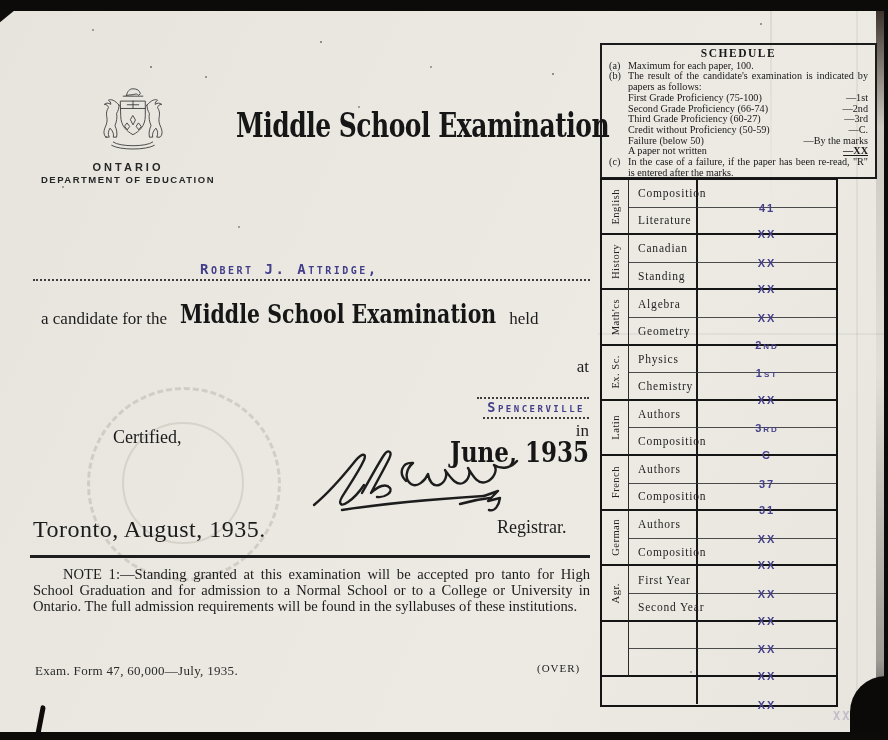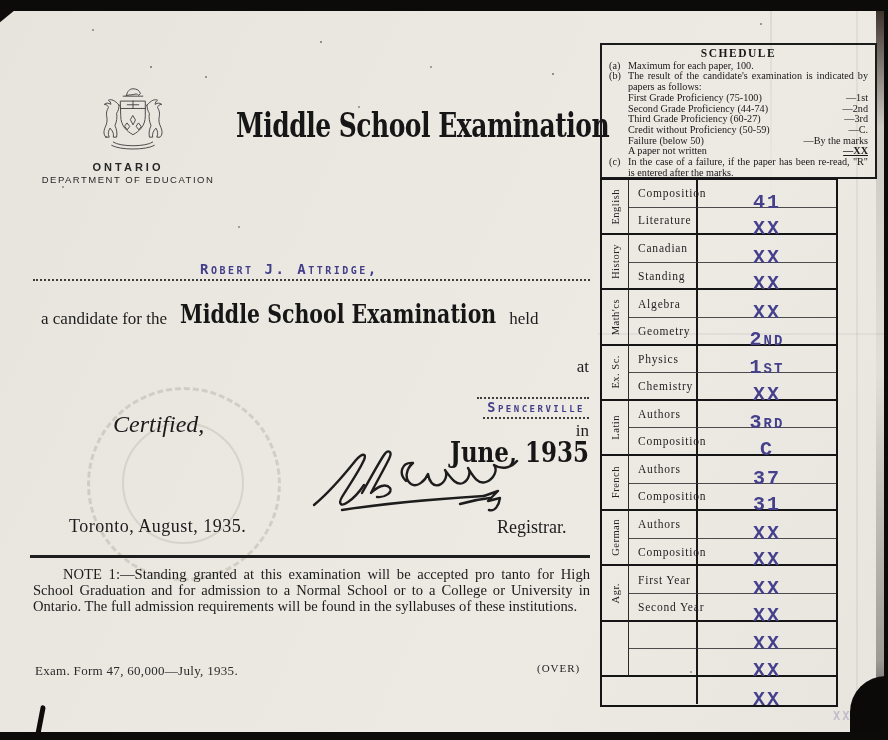--- a/index.html
+++ b/index.html
@@ -26,21 +26,21 @@
     370px 55px rgba(55,50,44,.45),280px 0 rgba(55,50,44,.4),-45px 70px rgba(55,50,44,.45),
     -88px 120px rgba(55,50,44,.4),88px 160px rgba(55,50,44,.4),402px 7px rgba(55,50,44,.5),
     610px -43px rgba(55,50,44,.45),-58px -37px rgba(55,50,44,.4),540px 605px rgba(55,50,44,.35);}
   .bleed-xx{position:absolute;left:833px;top:698px;font-family:"DejaVu Sans Mono",monospace;
     font-weight:bold;font-size:12px;letter-spacing:2px;color:rgba(80,75,140,.26);}
   
   .crest{position:absolute;left:92px;top:72px;width:82px;height:78px;}
   .org-label{position:absolute;left:58px;top:150px;width:140px;text-align:center;
     font-family:"Liberation Sans",sans-serif;font-size:11px;font-weight:bold;letter-spacing:3px;color:#262626;}
   .dept-label{position:absolute;left:28px;top:163px;width:200px;text-align:center;
-    font-family:"Liberation Sans",sans-serif;font-size:9.5px;font-weight:normal;letter-spacing:1.5px;color:#262626;}
+    font-family:"Liberation Sans",sans-serif;font-size:9.5px;font-weight:bold;letter-spacing:1.5px;color:#262626;}
   
   .bl{font-family:"DejaVu Serif",serif;font-weight:bold;color:#161616;}
   .main-title{position:absolute;left:236px;top:96px;font-size:25px;letter-spacing:-.5px;
     transform:scaleY(1.32);transform-origin:left top;white-space:nowrap;}
   
   .name-line{position:absolute;left:33px;top:245px;width:557px;height:23px;
     border-bottom:2px dotted #3d3d3d;}
   .typed{font-family:"DejaVu Sans Mono",monospace;font-weight:bold;color:#433e8a;
     font-variant:small-caps;letter-spacing:2.5px;}
   .typed-name{position:absolute;left:200px;top:250px;font-size:14px;}
@@ -51,27 +51,27 @@
   .at-line{position:absolute;left:33px;top:346px;width:556px;display:flex;align-items:flex-end;
     font-size:17px;flex-direction:column;}
   .dots{border-bottom:2px dotted #3d3d3d;height:20px;}
   .dots-a{width:112px;}
   .dots-b{flex:1;}
   .typed-place{font-size:13.5px;padding:0 4px 2px 4px;border-bottom:2px dotted #3d3d3d;}
   .at-date{font-size:23px;margin-left:10px;transform:scaleY(1.18);transform-origin:center bottom;
     white-space:nowrap;}
   .entitled{position:absolute;left:33px;top:381px;width:557px;font-size:17.5px;line-height:19.5px;color:#1b1b1b;}
   .jline{text-align:justify;text-align-last:justify;}
-  .certified{position:absolute;left:113px;top:400px;font-size:24px;color:#1b1b1b;font-style:italic;}
+  .certified{position:absolute;left:113px;top:416px;font-size:18px;color:#1b1b1b;}
   .seal{position:absolute;left:87px;top:376px;width:188px;height:188px;border-radius:50%;
     border:3px dashed rgba(110,104,88,.20);}
   .seal-inner{position:absolute;left:32px;top:32px;width:118px;height:118px;border-radius:50%;
     border:2px solid rgba(110,104,88,.16);}
   .signature{position:absolute;left:312px;top:432px;width:225px;height:88px;}
-  .toronto{position:absolute;left:33px;top:505px;font-size:18px;letter-spacing:.5px;margin-left:36px;}
+  .toronto{position:absolute;left:33px;top:505px;font-size:24px;letter-spacing:.5px;}
   .registrar{position:absolute;left:497px;top:506px;font-size:18px;}
   .rule{position:absolute;left:30px;top:544px;width:560px;height:2.5px;background:#1e1e1e;}
   .note{position:absolute;left:33px;width:557px;font-size:14.6px;line-height:15.9px;
     text-align:justify;text-indent:30px;color:#1c1c1c;}
   .note1{top:556px;}
   .note2{top:620px;}
   .form-info{position:absolute;left:35px;top:652px;font-size:13px;letter-spacing:.3px;color:#2a2a2a;}
   .over{position:absolute;left:537px;top:651px;font-size:11px;letter-spacing:1px;color:#222;}
   
   .sched-box{position:absolute;left:600px;top:32px;width:277px;height:136px;box-sizing:border-box;
@@ -86,22 +86,22 @@
   .marks-table{position:absolute;left:600px;top:167px;width:238px;height:529px;box-sizing:border-box;
     border:2px solid #141414;display:grid;grid-template-columns:27px 67px 1fr;
     grid-auto-rows:27.6px;background:transparent;}
   .glabel{grid-column:1;border-right:1.5px solid #2c2c2c;display:flex;align-items:center;justify-content:center;}
   .glabel span{writing-mode:vertical-rl;transform:rotate(180deg);font-size:10.5px;letter-spacing:.5px;color:#222;}
   .glabel.nbr{border-right:none;}
   .subj{grid-column:2;display:flex;align-items:center;padding-left:9px;font-size:11.5px;
     letter-spacing:.8px;color:#1f1f1f;white-space:nowrap;overflow:visible;z-index:1;}
   .mark-cell{grid-column:3;border-left:2px solid #181818;display:flex;align-items:flex-end;
     justify-content:center;overflow:visible;}
-  .mark-cell .typed-mark{font-family:Liberation Mono, monospace;font-weight:bold;color:#45408c;
-    font-variant:small-caps;font-size:20px;letter-spacing:2px;margin-bottom:-7px;z-index:2;}
+  .mark-cell .typed-mark{font-family:Liberation Sans, sans-serif;font-weight:bold;color:#45408c;
+    font-variant:small-caps;font-size:11px;letter-spacing:2px;margin-bottom:-7px;z-index:2;}
   .t-thin{border-bottom:1px solid #4b4b4b;}
   .t-thick{border-bottom:2px solid #151515;}
   svg .ink{stroke:#1d1d1d;fill:none;stroke-linecap:round;stroke-linejoin:round;}
   svg .engr{stroke:#3c3c3c;fill:none;stroke-width:1.1;stroke-linecap:round;stroke-linejoin:round;}
 </style>
 </head>
 <body>
 
 <div class="stage">
   <div class="paper">
@@ -189,21 +189,21 @@
       </div>
       <div class="sch-item">
         <span class="marker">(b)</span>
         <span>The result of the candidate's examination is indicated by papers as follows:</span>
       </div>
       <div class="grade">
         <span>First Grade Proficiency (75-100)</span>
         <span class="gr">—1st</span>
       </div>
       <div class="grade">
-        <span>Second Grade Proficiency (44-74)</span>
+        <span>Second Grade Proficiency (66-74)</span>
         <span class="gr">—2nd</span>
       </div>
       <div class="grade">
         <span>Third Grade Proficiency (60-27)</span>
         <span class="gr">—3rd</span>
       </div>
       <div class="grade">
         <span>Credit without Proficiency (50-59)</span>
         <span class="gr">—C.</span>
       </div>

